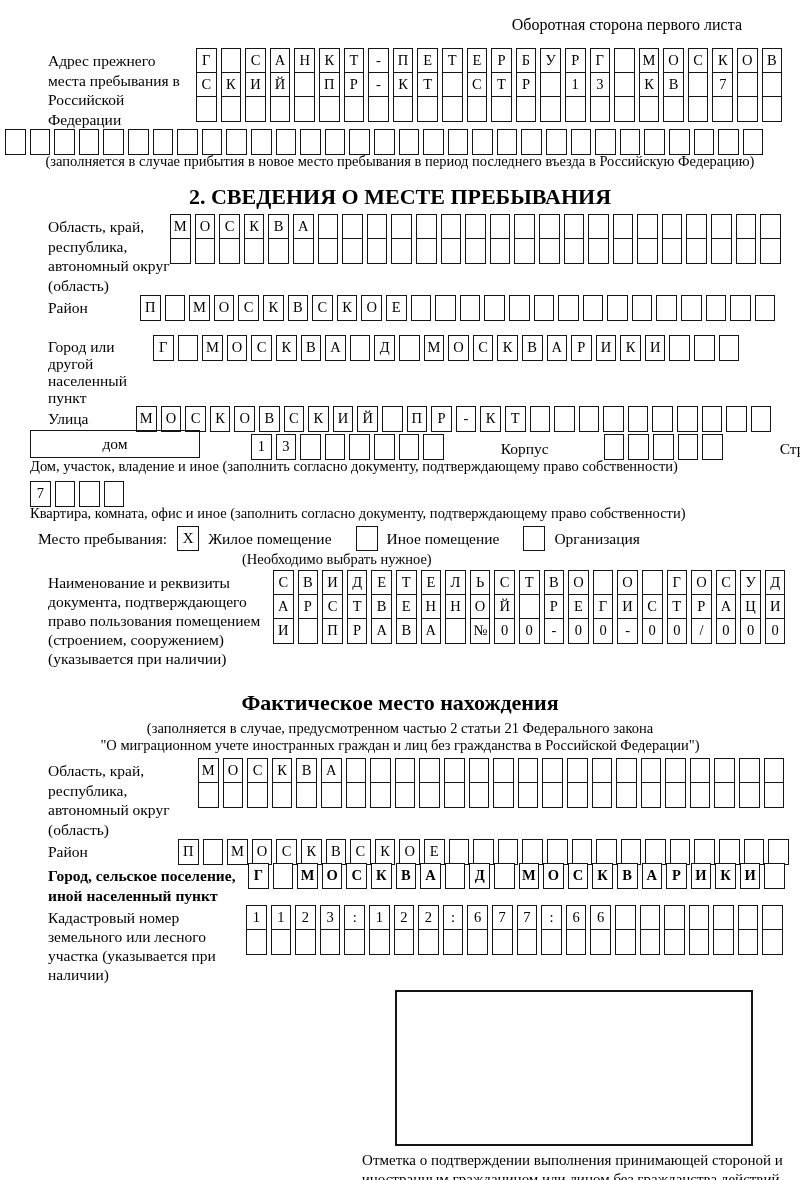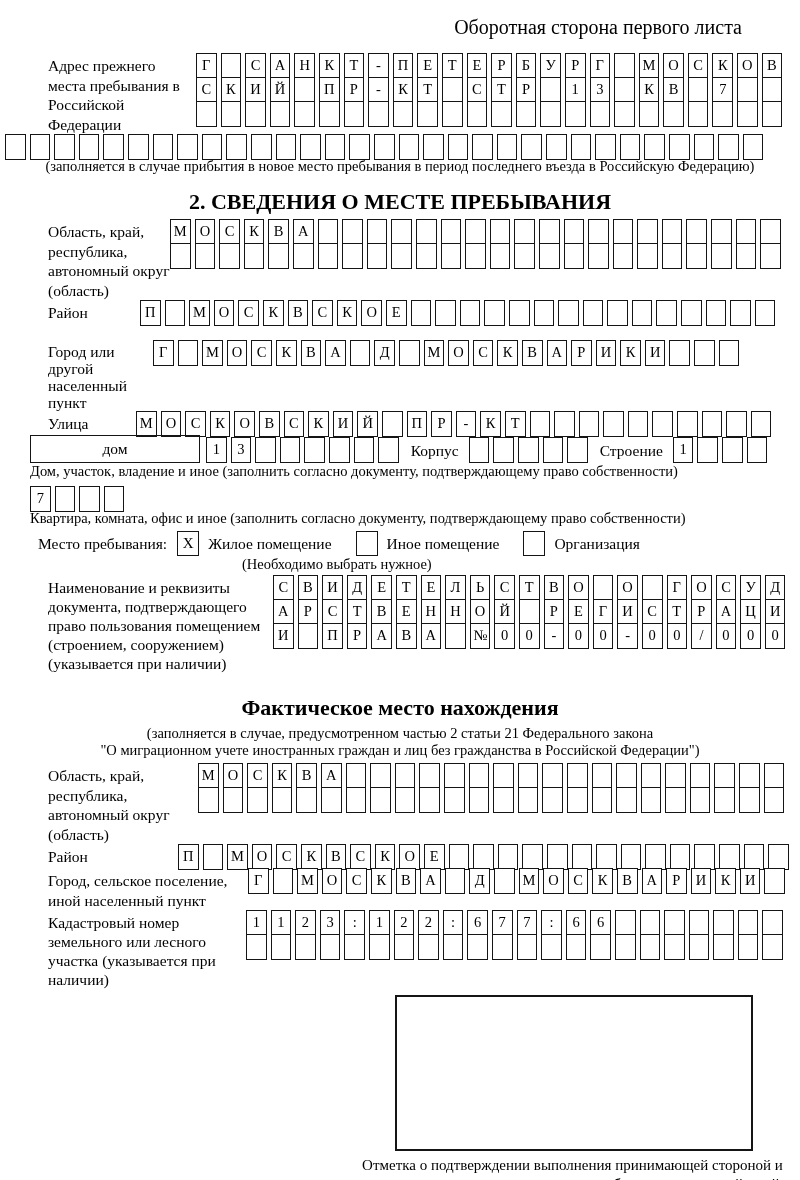--- a/index.html
+++ b/index.html
@@ -4,21 +4,21 @@
 <style>
   * { box-sizing: border-box; }
   html,body { margin:0; padding:0; }
   body {
     width:800px; height:1180px;
     background:#ffffff; color:#000;
     font-family:"Liberation Serif", serif;
     font-size:15.5px;
     overflow:hidden;
   }
-  .hdr { padding:16px 58px 0 0; text-align:right; font-size:20px; }
+  .hdr { padding:16px 58px 0 0; text-align:right; font-size:16px; }
   .blk { display:flex; padding-left:48px; align-items:flex-start; margin-top:0; }
   .lbl { line-height:19.5px; padding-top:3px; }
   .lh-sm { line-height:17px; }
   .crow { height:20px; margin-bottom:4px; white-space:nowrap; }
   .cell {
     display:inline-block; width:20.6px; height:26px;
     border:1.5px solid #151515; margin-right:4px;
     text-align:center; line-height:23.5px; font-size:14.5px;
     vertical-align:top; background:#fff;
   }
@@ -30,21 +30,21 @@
   .w-region   { flex:0 0 122px; }
   .w-district { flex:0 0 92px; }
   .w-city     { flex:0 0 105px; }
   .w-street   { flex:0 0 88px; }
   .w-doc      { flex:0 0 225px; padding-right:12px; }
   .w-region2  { flex:0 0 150px; }
   .w-district2{ flex:0 0 130px; }
   .w-city2    { flex:0 0 200px; padding-right:12px; }
   .w-cad      { flex:0 0 198px; padding-right:16px; }
   
-  .house-row { display:flex; padding-left:30px; align-items:center; }
+  .house-row { display:flex; padding-left:30px; align-items:flex-end;gap:45px; }
   .bigbox {
     width:170px; height:28px; border:1.5px solid #151515;
     text-align:center; line-height:25px; margin-right:6px; flex:0 0 auto;
   }
   .bigbox.apt { width:195px; }
   .inline-lbl { margin:4px 10px 0 8px; white-space:nowrap; }
   
   .stay-row { display:flex; padding-left:38px; align-items:center; }
   .chk {
     width:22px; height:25px; border:1.5px solid #151515;
@@ -147,21 +147,21 @@
     <div class="crow"><span class="cell">М</span><span class="cell">О</span><span class="cell">С</span><span class="cell">К</span><span class="cell">В</span><span class="cell">А</span><span class="cell"></span><span class="cell"></span><span class="cell"></span><span class="cell"></span><span class="cell"></span><span class="cell"></span><span class="cell"></span><span class="cell"></span><span class="cell"></span><span class="cell"></span><span class="cell"></span><span class="cell"></span><span class="cell"></span><span class="cell"></span><span class="cell"></span><span class="cell"></span><span class="cell"></span><span class="cell"></span></div>
     <div class="crow"><span class="cell"></span><span class="cell"></span><span class="cell"></span><span class="cell"></span><span class="cell"></span><span class="cell"></span><span class="cell"></span><span class="cell"></span><span class="cell"></span><span class="cell"></span><span class="cell"></span><span class="cell"></span><span class="cell"></span><span class="cell"></span><span class="cell"></span><span class="cell"></span><span class="cell"></span><span class="cell"></span><span class="cell"></span><span class="cell"></span><span class="cell"></span><span class="cell"></span><span class="cell"></span><span class="cell"></span></div>
   </div>
 </div>
 
 <div class="blk">
   <div class="lbl w-district2">Район</div>
   <div class="crow"><span class="cell">П</span><span class="cell"></span><span class="cell">М</span><span class="cell">О</span><span class="cell">С</span><span class="cell">К</span><span class="cell">В</span><span class="cell">С</span><span class="cell">К</span><span class="cell">О</span><span class="cell">Е</span><span class="cell"></span><span class="cell"></span><span class="cell"></span><span class="cell"></span><span class="cell"></span><span class="cell"></span><span class="cell"></span><span class="cell"></span><span class="cell"></span><span class="cell"></span><span class="cell"></span><span class="cell"></span><span class="cell"></span><span class="cell"></span></div>
 </div>
 
-<div class="blk" style="min-height:40px;">
+<div class="blk" style="min-height:40px;font-weight:bold;">
   <div class="lbl w-city2">Город, сельское поселение, иной населенный пункт</div>
   <div class="crow"><span class="cell">Г</span><span class="cell"></span><span class="cell">М</span><span class="cell">О</span><span class="cell">С</span><span class="cell">К</span><span class="cell">В</span><span class="cell">А</span><span class="cell"></span><span class="cell">Д</span><span class="cell"></span><span class="cell">М</span><span class="cell">О</span><span class="cell">С</span><span class="cell">К</span><span class="cell">В</span><span class="cell">А</span><span class="cell">Р</span><span class="cell">И</span><span class="cell">К</span><span class="cell">И</span><span class="cell"></span></div>
 </div>
 
 <div class="blk" style="min-height:76px;">
   <div class="lbl w-cad" style="line-height:19px;">Кадастровый номер земельного или лесного участка (указывается при наличии)</div>
   <div class="cells">
     <div class="crow"><span class="cell">1</span><span class="cell">1</span><span class="cell">2</span><span class="cell">3</span><span class="cell">:</span><span class="cell">1</span><span class="cell">2</span><span class="cell">2</span><span class="cell">:</span><span class="cell">6</span><span class="cell">7</span><span class="cell">7</span><span class="cell">:</span><span class="cell">6</span><span class="cell">6</span><span class="cell"></span><span class="cell"></span><span class="cell"></span><span class="cell"></span><span class="cell"></span><span class="cell"></span><span class="cell"></span></div>
     <div class="crow"><span class="cell"></span><span class="cell"></span><span class="cell"></span><span class="cell"></span><span class="cell"></span><span class="cell"></span><span class="cell"></span><span class="cell"></span><span class="cell"></span><span class="cell"></span><span class="cell"></span><span class="cell"></span><span class="cell"></span><span class="cell"></span><span class="cell"></span><span class="cell"></span><span class="cell"></span><span class="cell"></span><span class="cell"></span><span class="cell"></span><span class="cell"></span><span class="cell"></span></div>
   </div>

